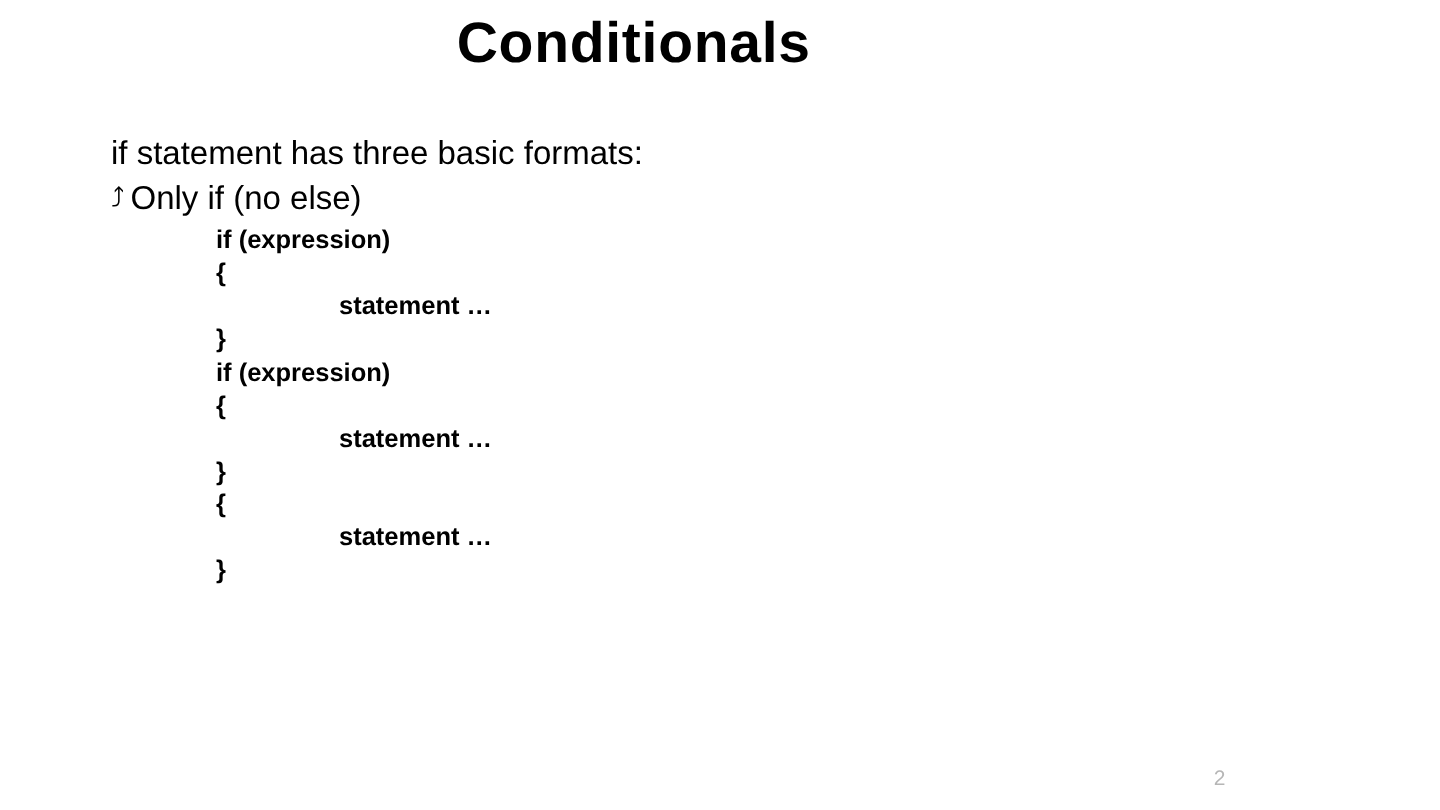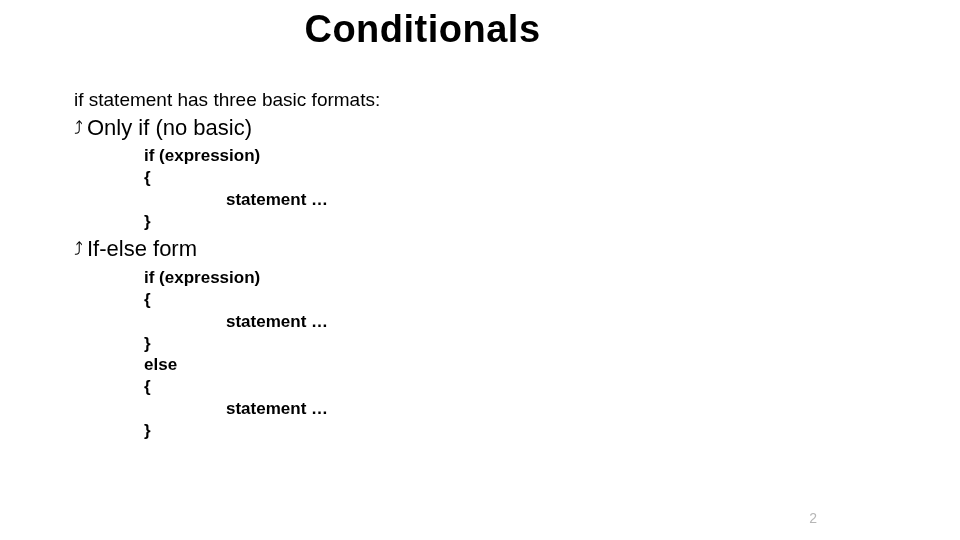--- a/index.html
+++ b/index.html
@@ -30,21 +30,21 @@
     letter-spacing: 0.5px;
   }
   .body {
     position: absolute;
     top: 88px;
     left: 74px;
     right: 74px;
     font-weight: 300;
   }
   .intro {
-    font-size: 19px;
+    font-size: 22px;
     line-height: 1.3;
   }
   .bullet {
     font-size: 22px;
     line-height: 1.4;
     margin-top: 0px;
   }
   .bullet .arrow {
     display: inline-block;
     font-family: Arial, sans-serif;
@@ -81,44 +81,40 @@
 
 <div class="slide">
 
   <div class="title">Conditionals</div>
 
   <div class="body">
 
     <div class="intro">if statement has three basic formats:</div>
 
     <div class="bullet">
-      <span class="arrow">⤴</span><span>Only if (no basic)</span>
+      <span class="arrow">⤴</span><span>Only if (no else)</span>
     </div>
 
     <div class="code">
       <div>
         <span>if (</span><span class="em">expression</span><span>)</span>
       </div>
       <div>{</div>
       <div><span class="stmt">statement …</span></div>
       <div>}</div>
     </div>
 
-    <div class="bullet">
-      <span class="arrow">⤴</span><span>If-else form</span>
-    </div>
 
     <div class="code">
       <div>
         <span>if (</span><span class="em">expression</span><span>)</span>
       </div>
       <div>{</div>
       <div><span class="stmt">statement …</span></div>
       <div>}</div>
-      <div>else</div>
       <div>{</div>
       <div><span class="stmt">statement …</span></div>
       <div>}</div>
     </div>
 
   </div>
 
   <div class="pagenum">2</div>
 
 </div>

